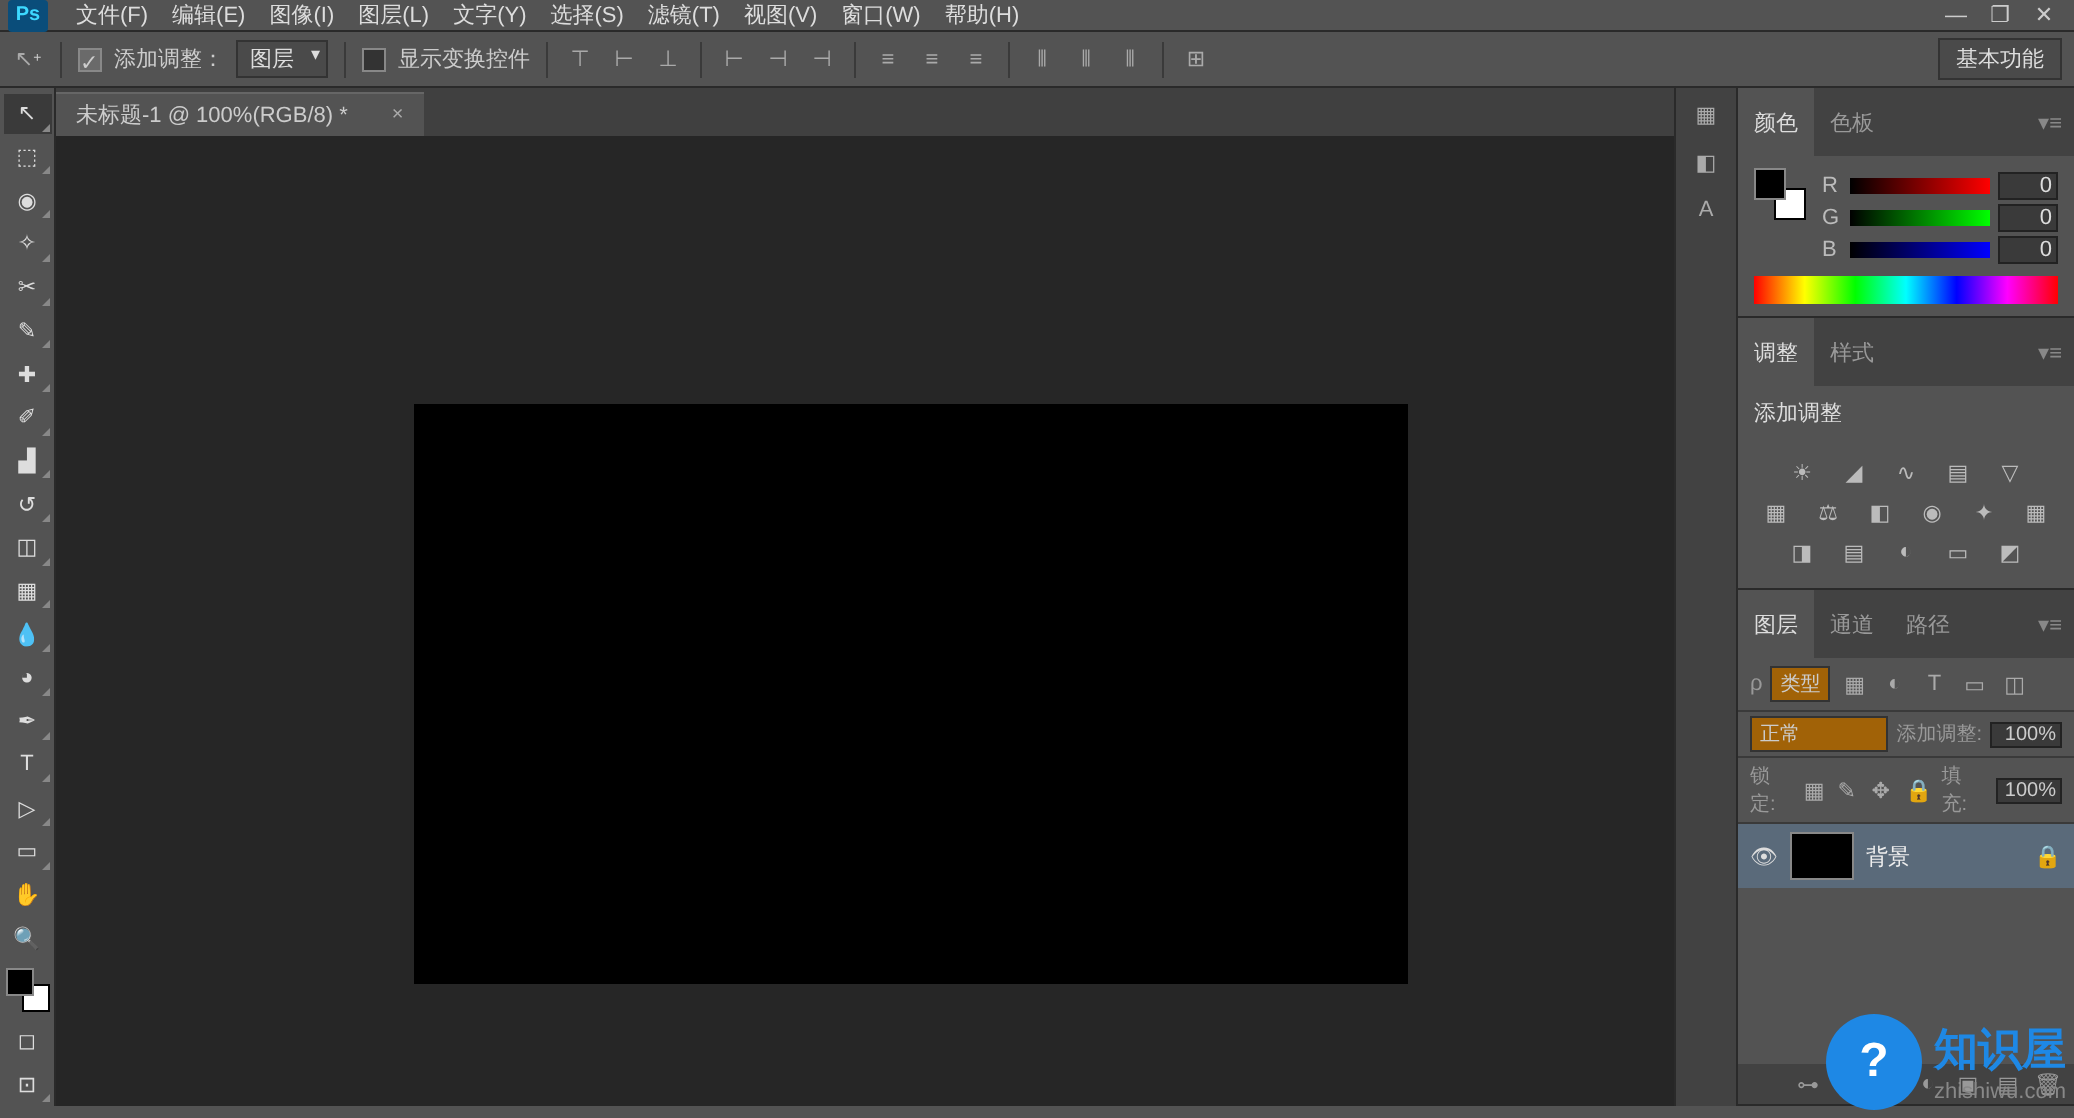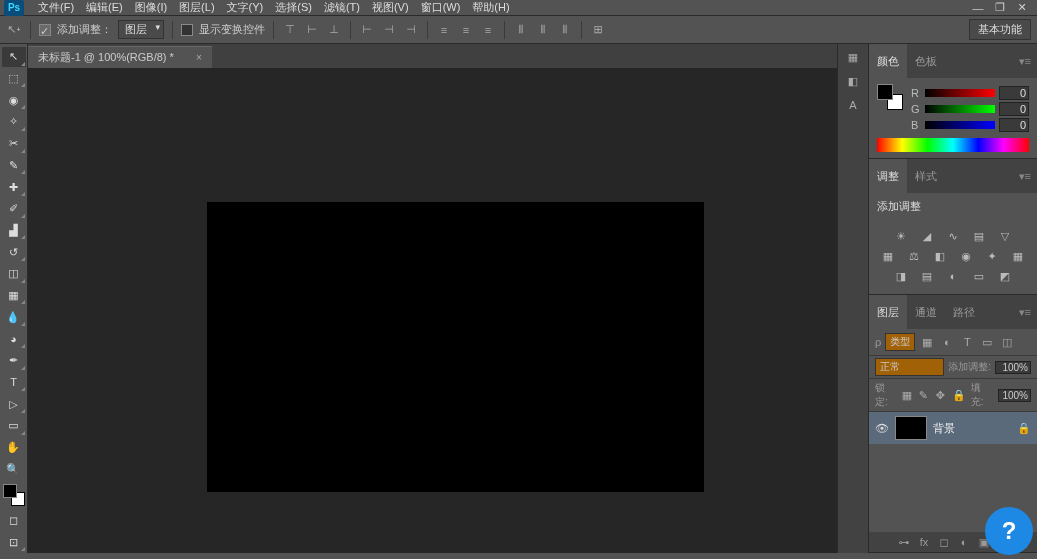--- a/index.html
+++ b/index.html
@@ -292,13 +292,17 @@
         <div class="foot-ico">▤</div>
         <div class="foot-ico">🗑</div>
       </div>
     </div>
 
   </div>
 </div>
 
 <div class="watermark">
   <div class="wm-circle">?</div>
+  <div class="flex-col">
+    <span class="wm-text">知识屋</span>
+    <span class="wm-sub">zhishiwu.com</span>
+  </div>
 </div>
 
 </body></html>

